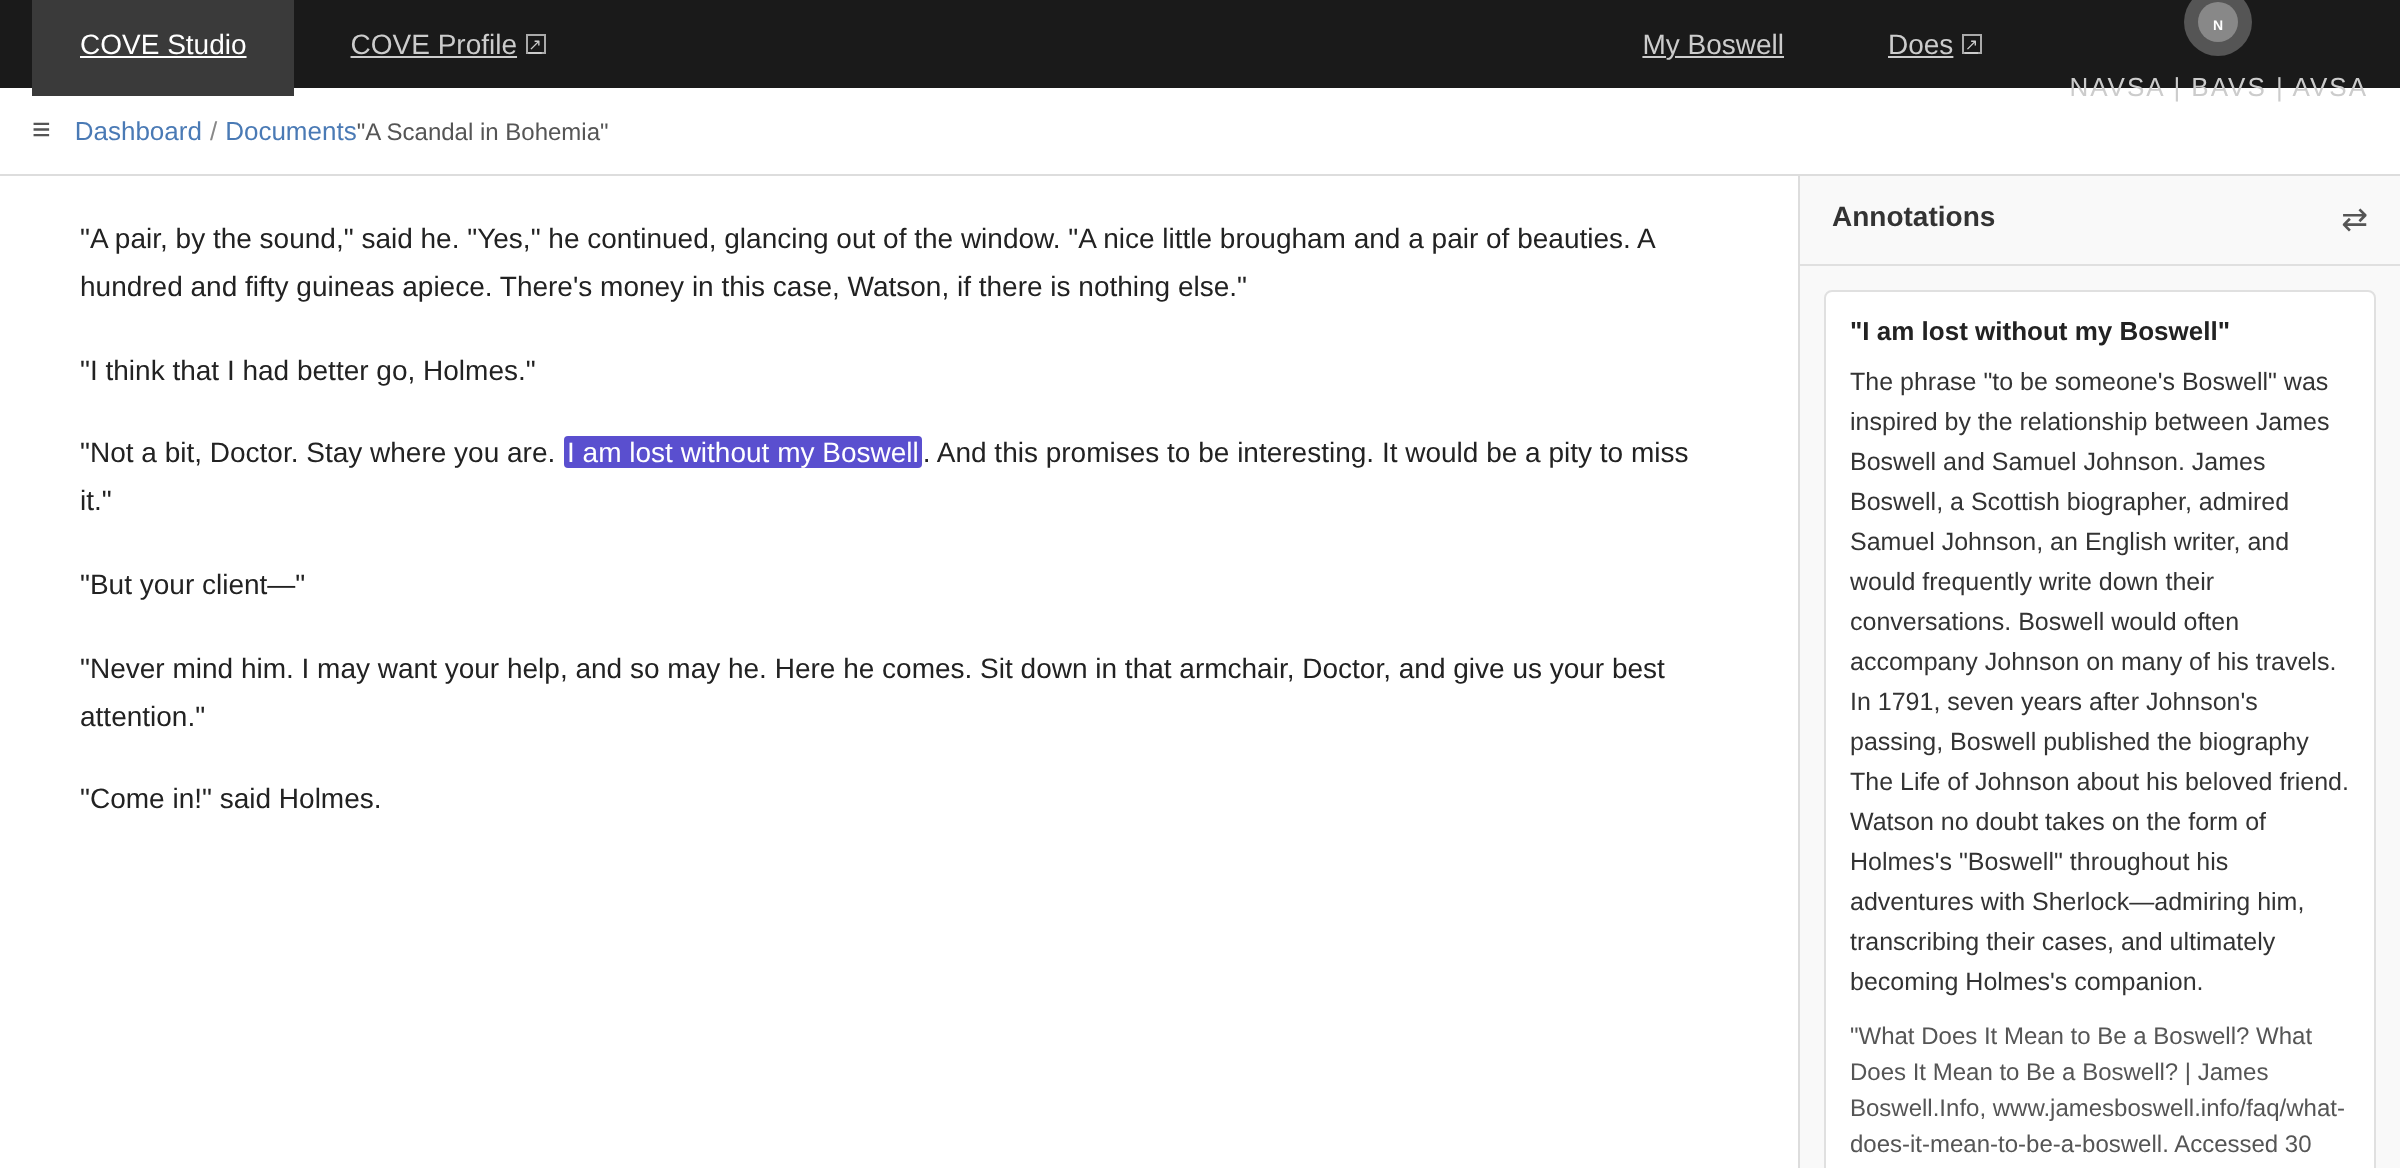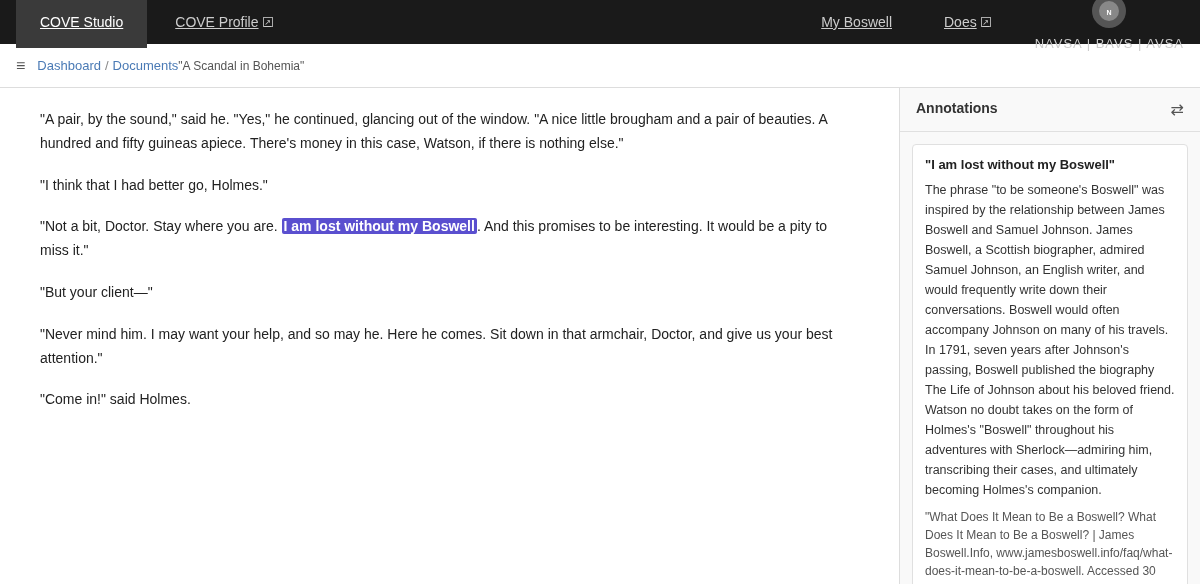--- a/index.html
+++ b/index.html
@@ -134,21 +134,20 @@
       font-size: 14px;
       line-height: 1.7;
       color: #222;
       margin-bottom: 18px;
     }
     .highlight {
       background: #5a4fcf;
       color: #fff;
       padding: 0 2px;
       border-radius: 2px;
-      font-weight: bold;
     }
 
     
     .annotations-panel {
       width: 300px;
       background: #f9f9f9;
       overflow-y: auto;
       padding: 0;
     }
     .annotations-header {

